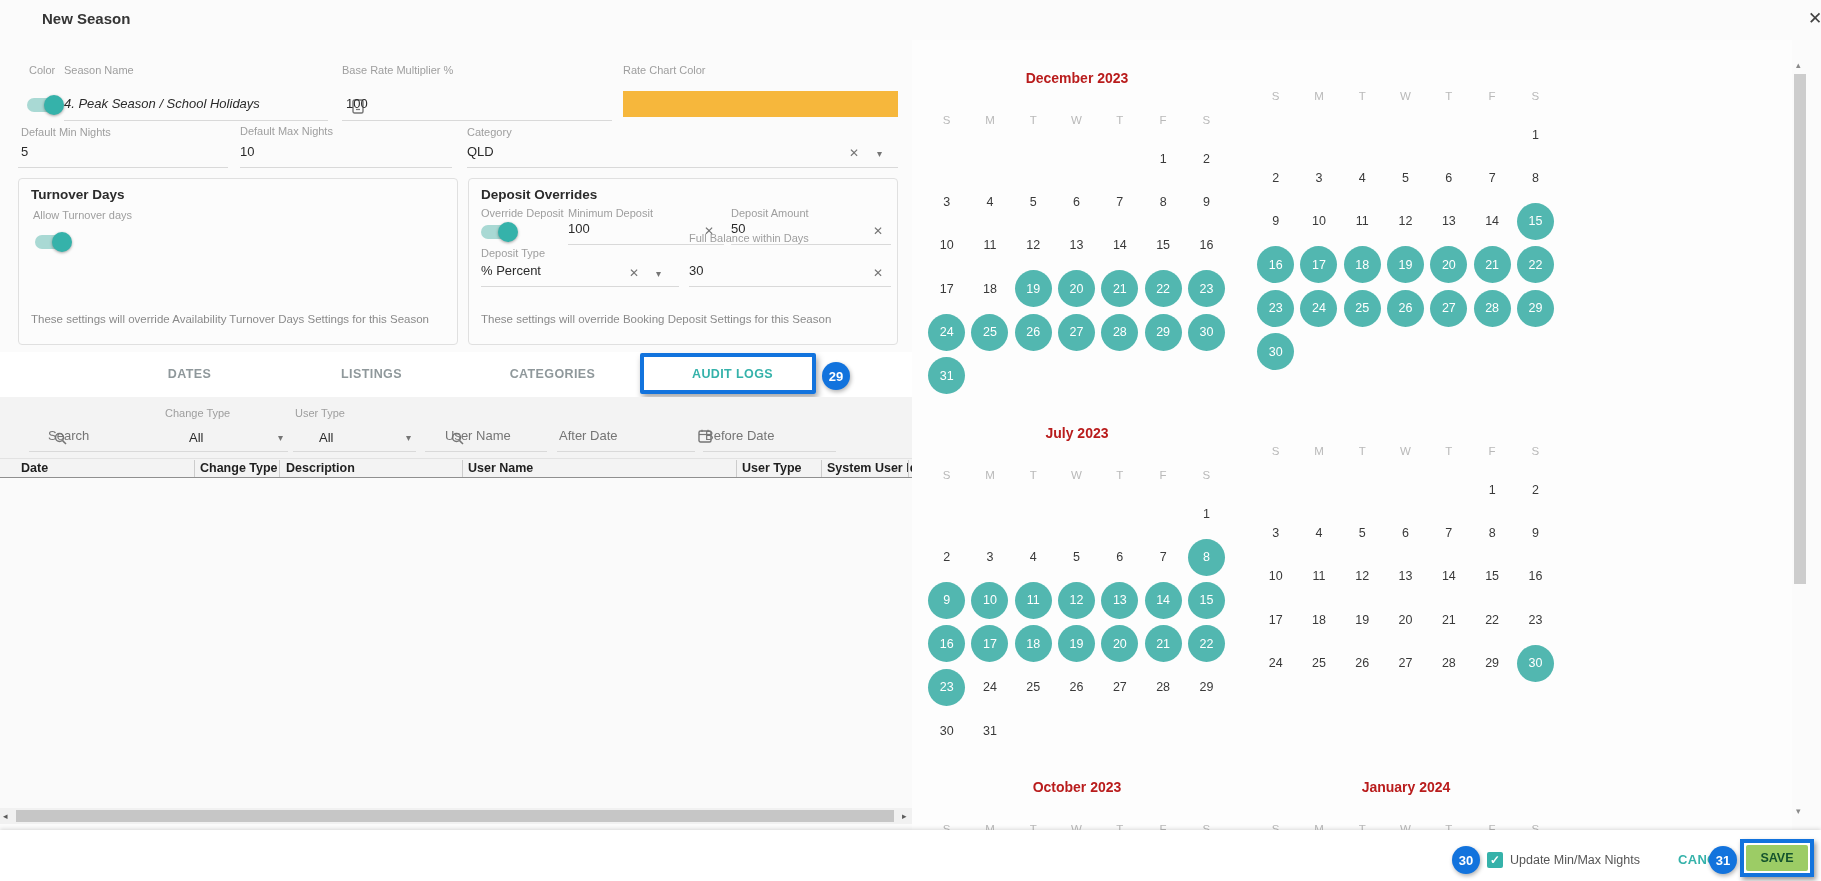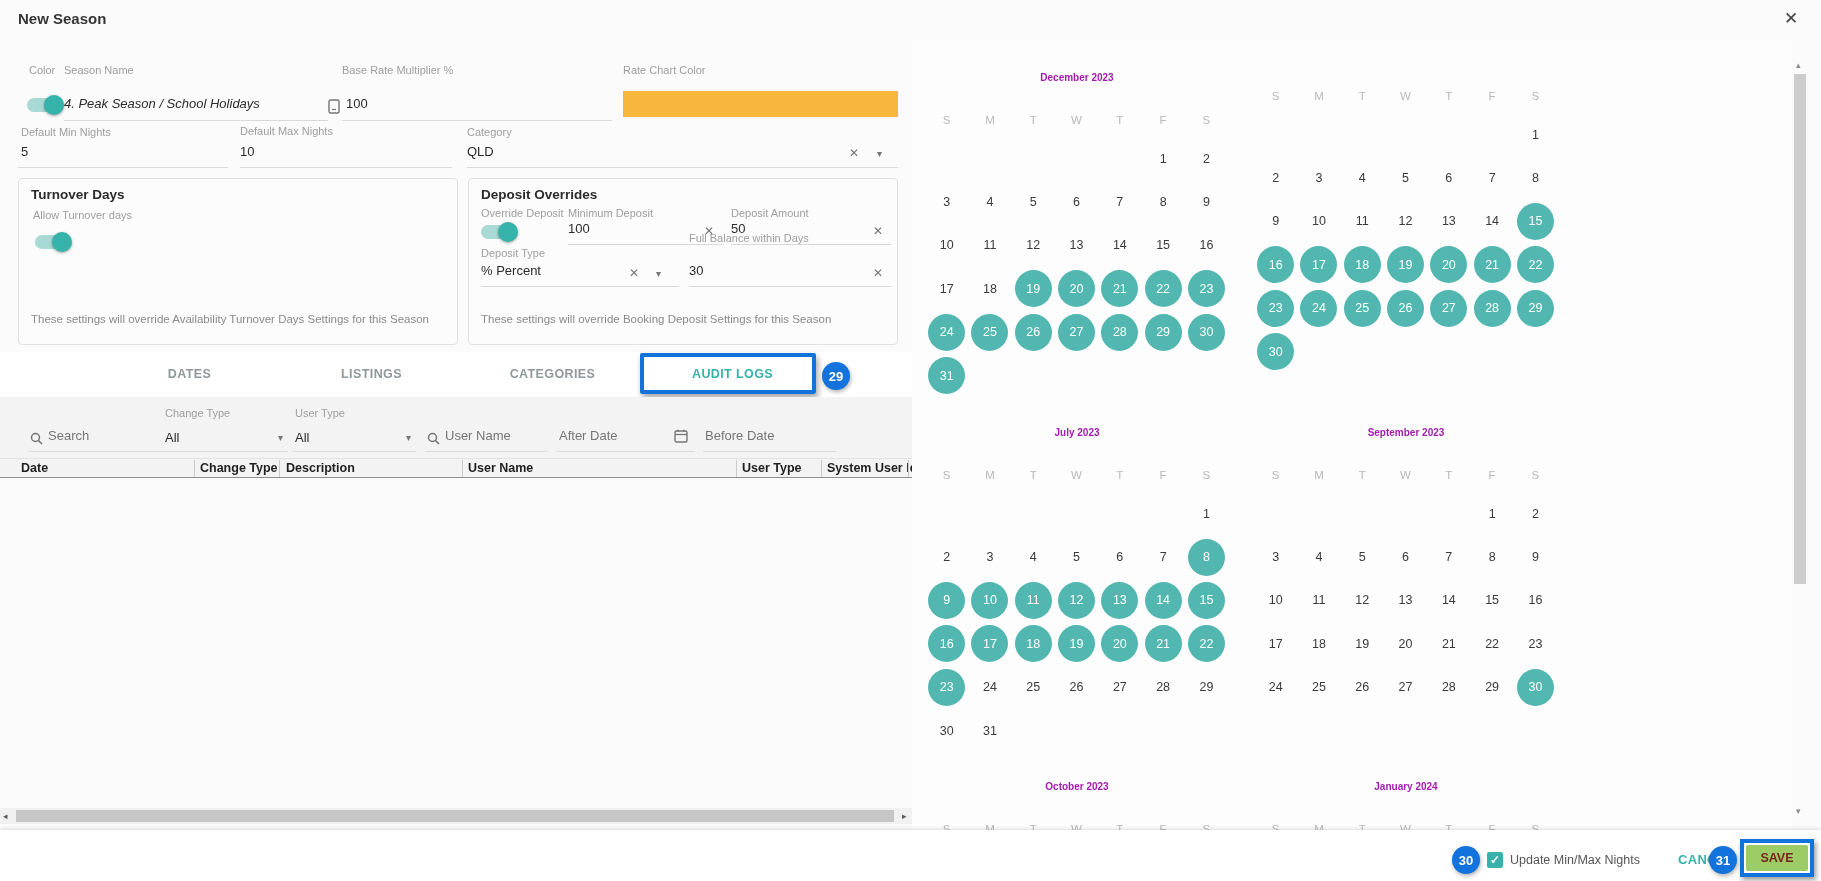--- a/index.html
+++ b/index.html
@@ -1,17 +1,17 @@
 <!DOCTYPE html>
 <html style="--teal: #35B2AA; --ann: #1273DD;"><head>
 <meta charset="utf-8">
 <style>
   * { margin:0; padding:0; box-sizing:border-box; }
   html,body { width:1821px; height:881px; font-family:"Liberation Sans", sans-serif; background:#fbfbfb; overflow:hidden; }
-  .abs { position:absolute; }
+  .abs { position:absolute;margin-left:24px; }
   #dialog { position:relative; width:1821px; height:881px; background:#fbfbfb; }
 
   .dlg-title { left:18px; top:10px; font-size:15px; font-weight:600; color:#353535; }
   .close-x { left:1784px; top:8px; font-size:17px; color:#424242; cursor:pointer; }
 
   .flbl { position:absolute; font-size:11px; color:#9e9e9e; white-space:nowrap; }
   .fval, .fin { font-size:13px; color:#2b2b2b; }
   .fin { position:absolute; background:transparent; border:none; outline:none; padding:0; font-family:"Liberation Sans",sans-serif; }
   .ul { position:absolute; height:1px; background:#d9d9d9; }
   .xicon { position:absolute; font-size:12px; color:#757575; cursor:pointer; }
@@ -41,41 +41,41 @@
   .th { position:absolute; top:2px; font-size:12.5px; font-weight:700; color:#1f1f1f; white-space:nowrap; }
   .vsep { position:absolute; top:1px; width:1px; height:17px; background:#cccccc; }
   .tblbody { position:absolute; left:0; top:479px; width:912px; height:329px; background:#fafafa; }
 
   .hscroll { position:absolute; left:0; top:808px; width:912px; height:16px; background:#f1f1f1; }
   .hthumb { position:absolute; left:16px; top:2px; width:878px; height:12px; background:#c6c6c6; cursor:pointer; }
   .sarrow { position:absolute; font-size:9px; color:#5a5a5a; cursor:pointer; }
 
   .calpane { position:absolute; left:912px; top:40px; width:880px; height:790px; background:#fdfdfd; overflow:hidden; }
   .month { position:absolute; width:304px; }
-  .cal-title { height:24px; line-height:24px; text-align:center; font-size:10px; font-weight:600; color:#a21caf; }
+  .cal-title { height:24px; line-height:24px; text-align:center; font-size:14px; font-weight:600; color:#b91c1c; }
   .cal-grid { margin-top:12px; display:grid; grid-template-columns:repeat(7,43.3px); grid-template-rows:35px;
     grid-auto-rows:43.4px; justify-items:center; align-items:center; }
   .wd { color:#b9b9b9; font-size:11.5px; }
   .cd { width:100%; height:100%; display:flex; align-items:center; justify-content:center; cursor:pointer; }
   .cd span { font-size:12.5px; color:#3a3a3a; }
   .cd span.on { width:37px; height:37px; border-radius:50%; background:var(--teal); color:#fff;
     display:flex; align-items:center; justify-content:center; }
 
   .vscroll-thumb { position:absolute; left:1794px; top:74px; width:12px; height:510px; background:#cdcdcd; cursor:pointer; }
 
   .footerbar { position:absolute; left:0; top:830px; width:1821px; height:51px; background:#ffffff;
     box-shadow:0 -1px 4px rgba(0,0,0,.14); z-index:20; }
   .chk { position:absolute; left:1487px; top:852px; width:16px; height:16px; border-radius:2px; background:var(--teal);
     color:#fff; font-size:12px; font-weight:700; display:flex; align-items:center; justify-content:center; cursor:pointer; }
   .chk-label { position:absolute; left:1510px; top:853px; font-size:12.5px; color:#555; }
   .cancel-btn { position:absolute; left:1678px; top:852px; font-size:13px; font-weight:700; letter-spacing:.3px;
     color:var(--teal); cursor:pointer; }
   .save-outline { position:absolute; left:1740px; top:839px; width:74px; height:38px; border:4px solid var(--ann);
     box-shadow:2px 3px 5px rgba(0,0,0,.4); display:flex; align-items:center; justify-content:center; z-index:25; }
-  .save-btn { width:62px; height:26px; border:none; border-radius:2px; color:#7f1d1d; font-size:12.5px; font-weight:700;
+  .save-btn { width:62px; height:26px; border:none; border-radius:2px; color:#14532d; font-size:12.5px; font-weight:700;
     font-family:"Liberation Sans",sans-serif; cursor:pointer; }
   svg { display:block; }
 </style>
 </head>
 <body>
 
 <div id="dialog">
 
   <div class="abs dlg-title">New Season</div>
   <div class="abs close-x">✕</div>
@@ -552,21 +552,20 @@
           </div>
           <div class="cd">
             <span>30</span>
           </div>
           <div class="cd">
             <span>31</span>
           </div>
         </div>
     </div>
     <div class="month" style="left:342px;top:381px">
-      <div class="cal-title">September 2023</div>
         <div class="cal-grid">
           <div class="wd">S</div>
           <div class="wd">M</div>
           <div class="wd">T</div>
           <div class="wd">W</div>
           <div class="wd">T</div>
           <div class="wd">F</div>
           <div class="wd">S</div>
           <div></div>
           <div></div>

